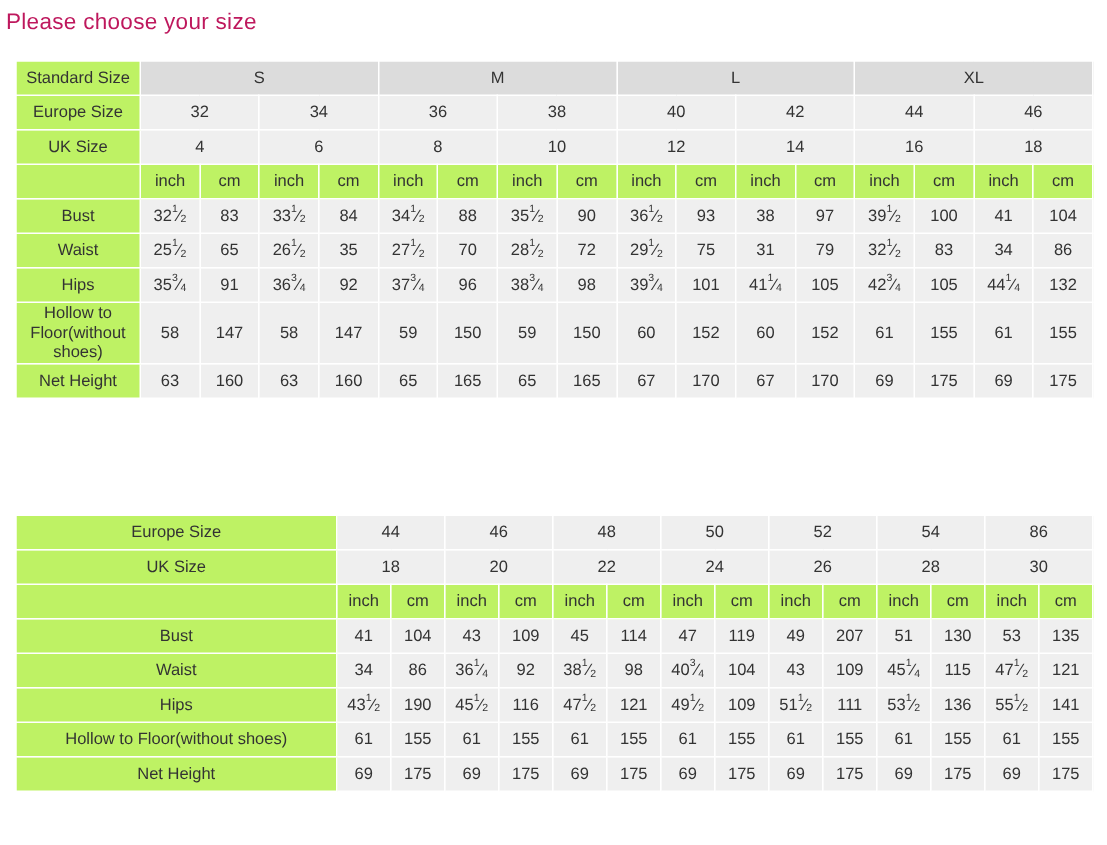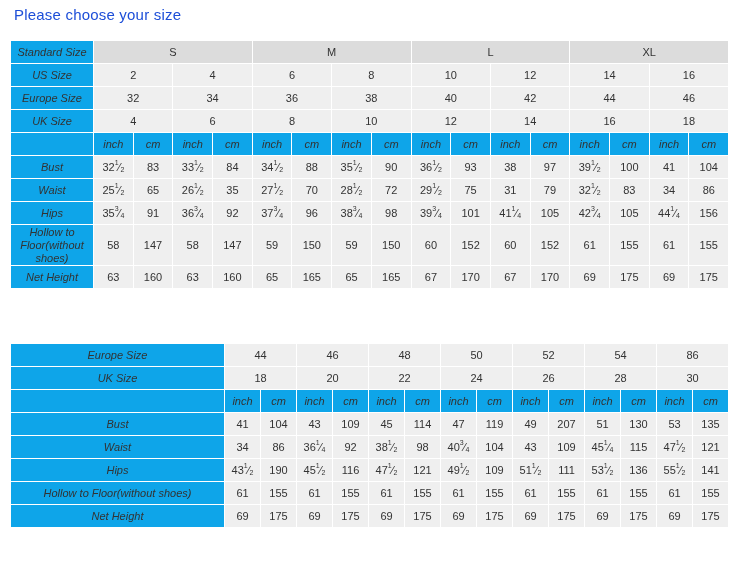--- a/index.html
+++ b/index.html
@@ -10,42 +10,41 @@
   body {
     width: 738px;
     height: 563px;
     font-family: "Liberation Sans", sans-serif;
     color: #333333;
     position: relative;
     overflow: hidden;
   }
   .page-title {
     position: absolute;
-    left: 14px;
+    left: 4px;
     top: 6px;
     font-size: 15px;
-    color: #1d4ed8;
+    color: #be185d;
     letter-spacing: .2px;
   }
   table {
     border-collapse: collapse;
     table-layout: fixed;
   }
   td, th {
     border: 1px solid #ffffff;
     font-size: 11px;
     font-weight: normal;
     text-align: center;
     vertical-align: middle;
     padding: 0;
     color: #333333;
   }
   .lbl {
-    background: #0ea5e9;
-    font-style: italic;
+    background: #bef264;
   }
   .val {
     background: #efefef;
   }
   .hdr {
     background: #dcdcdc;
   }
   sup {
     font-size: 7px;
     vertical-align: top;
@@ -89,31 +88,20 @@
     <col style="width:83px">
     <col span="16" style="width:39.7px">
   </colgroup>
   <tbody>
     <tr>
       <td class="lbl">Standard Size</td>
       <td class="hdr" colspan="4">S</td>
       <td class="hdr" colspan="4">M</td>
       <td class="hdr" colspan="4">L</td>
       <td class="hdr" colspan="4">XL</td>
-    </tr>
-    <tr>
-      <td class="lbl">US Size</td>
-      <td class="val" colspan="2">2</td>
-      <td class="val" colspan="2">4</td>
-      <td class="val" colspan="2">6</td>
-      <td class="val" colspan="2">8</td>
-      <td class="val" colspan="2">10</td>
-      <td class="val" colspan="2">12</td>
-      <td class="val" colspan="2">14</td>
-      <td class="val" colspan="2">16</td>
     </tr>
     <tr>
       <td class="lbl">Europe Size</td>
       <td class="val" colspan="2">32</td>
       <td class="val" colspan="2">34</td>
       <td class="val" colspan="2">36</td>
       <td class="val" colspan="2">38</td>
       <td class="val" colspan="2">40</td>
       <td class="val" colspan="2">42</td>
       <td class="val" colspan="2">44</td>
@@ -197,21 +185,21 @@
         <td class="val"><span class="frac">96</span></td>
         <td class="val"><span class="frac">38<sup>3</sup>⁄<sub>4</sub></span></td>
         <td class="val"><span class="frac">98</span></td>
         <td class="val"><span class="frac">39<sup>3</sup>⁄<sub>4</sub></span></td>
         <td class="val"><span class="frac">101</span></td>
         <td class="val"><span class="frac">41<sup>1</sup>⁄<sub>4</sub></span></td>
         <td class="val"><span class="frac">105</span></td>
         <td class="val"><span class="frac">42<sup>3</sup>⁄<sub>4</sub></span></td>
         <td class="val"><span class="frac">105</span></td>
         <td class="val"><span class="frac">44<sup>1</sup>⁄<sub>4</sub></span></td>
-        <td class="val"><span class="frac">156</span></td>
+        <td class="val"><span class="frac">132</span></td>
       </tr>
     <tr id="t1-hollow">
       <td class="lbl tall two-line">Hollow to Floor(without shoes)</td>
     <td class="val tall">58</td>
         <td class="val tall">147</td>
         <td class="val tall">58</td>
         <td class="val tall">147</td>
         <td class="val tall">59</td>
         <td class="val tall">150</td>
         <td class="val tall">59</td>

